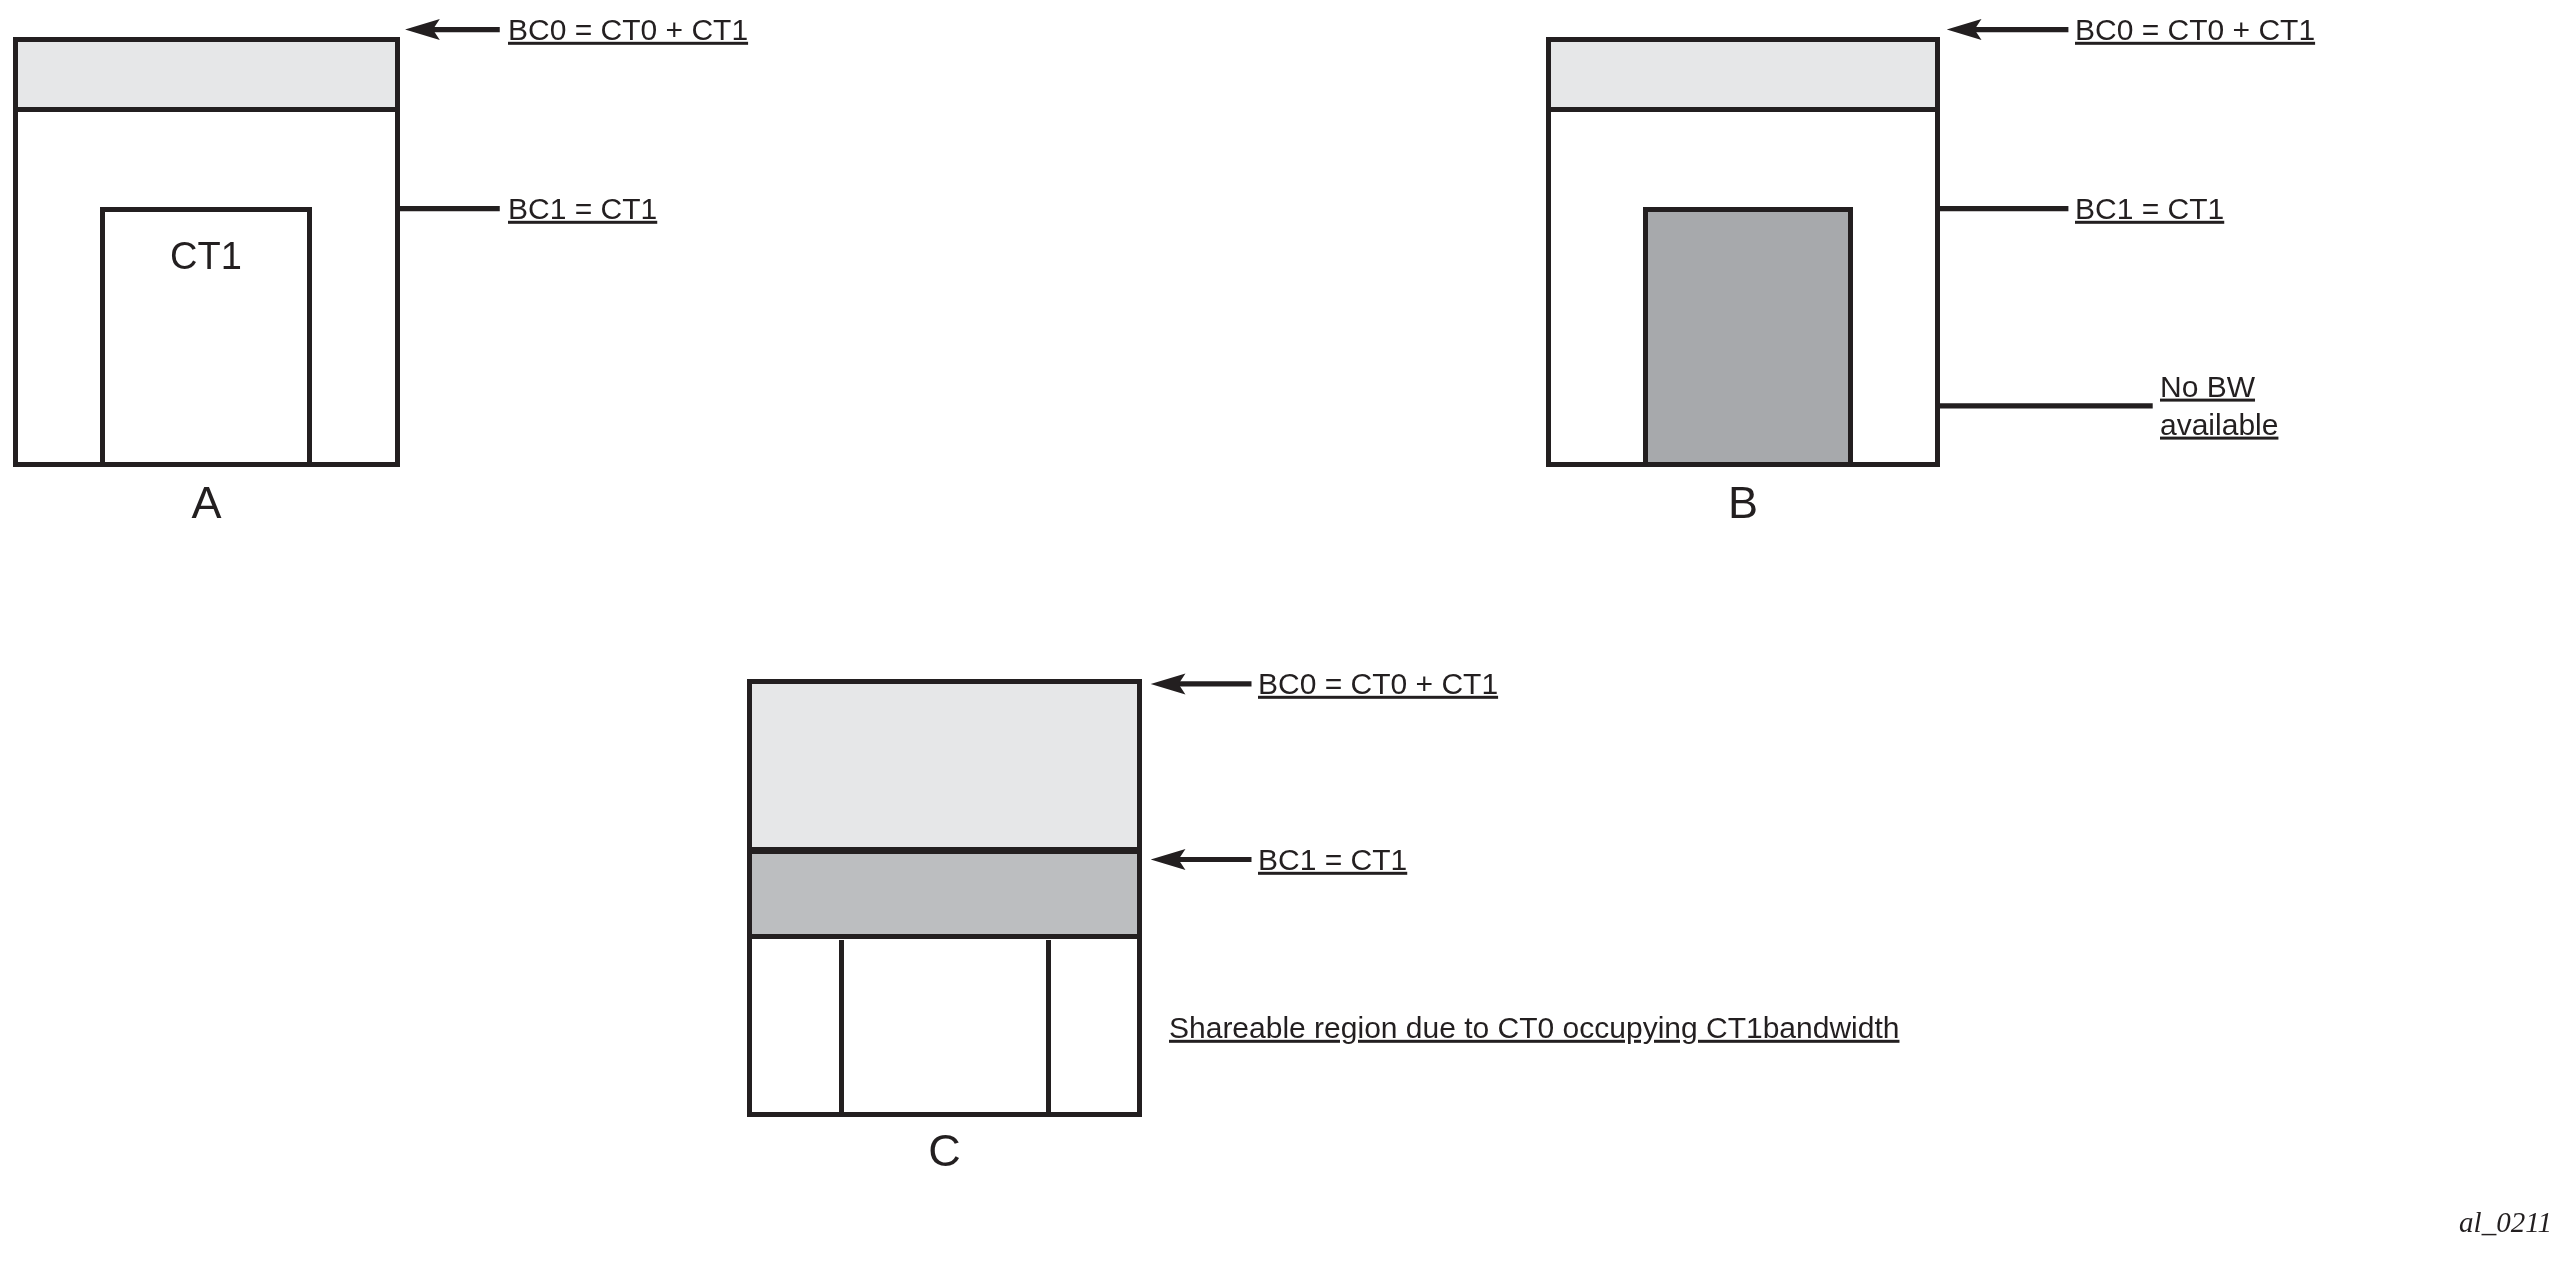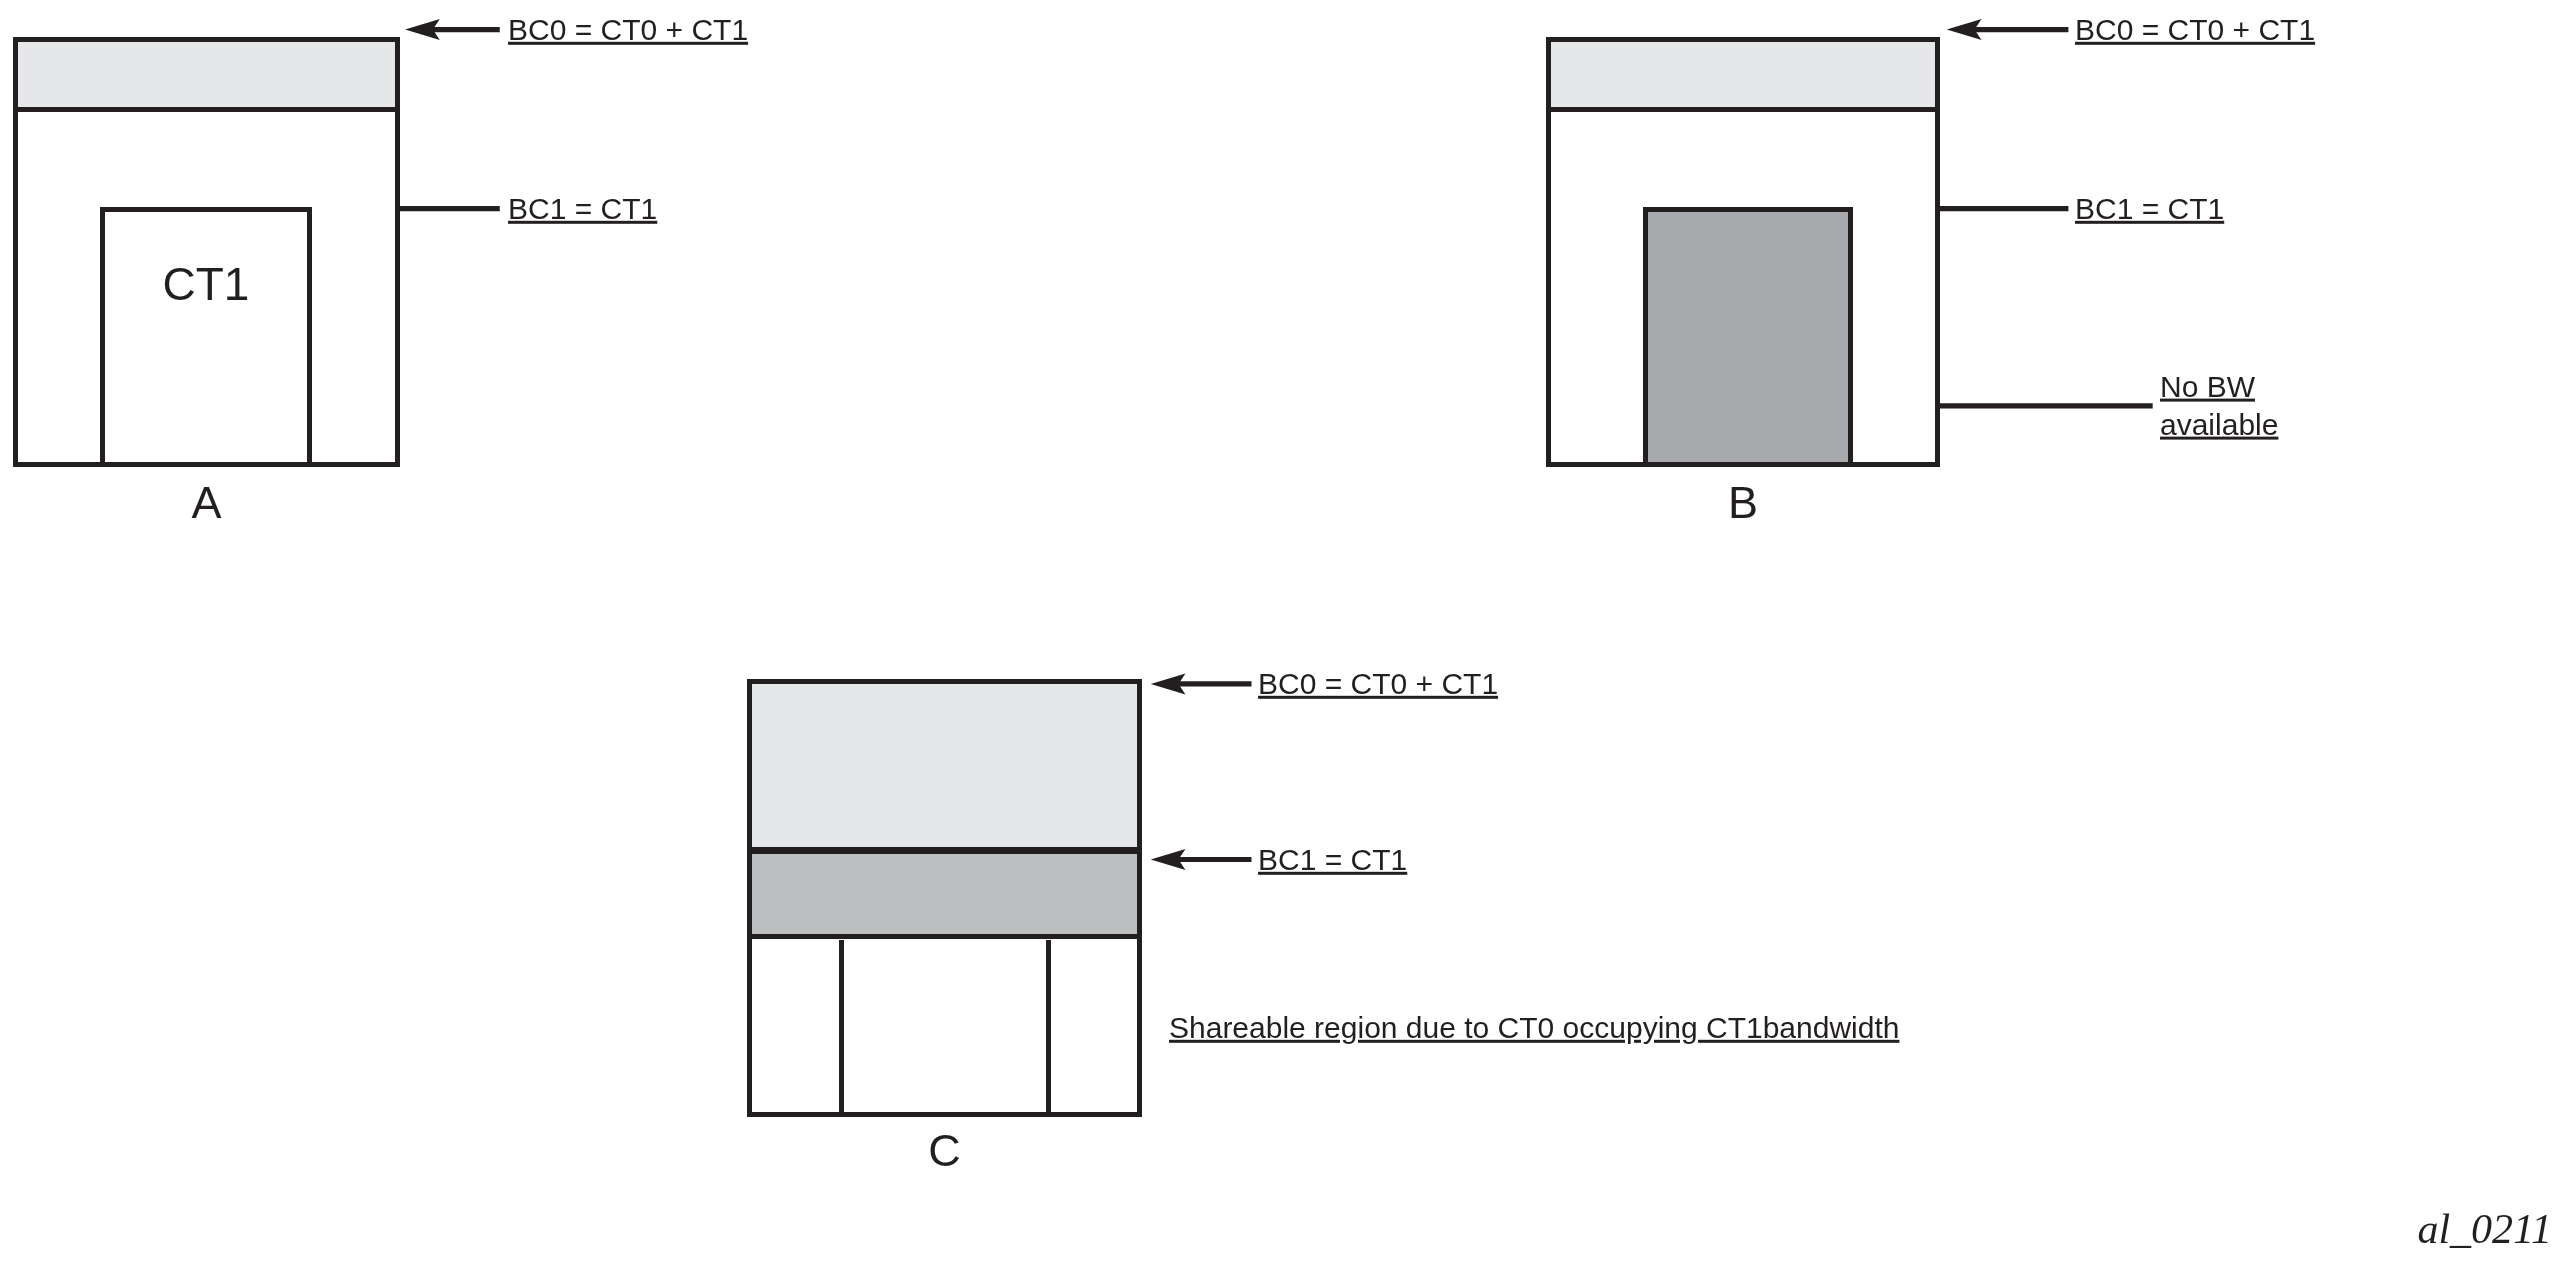--- a/index.html
+++ b/index.html
@@ -40,44 +40,44 @@
     border:5.2px solid var(--ink);
     background:#ffffff;
   }
   .inner-box.dark{background:var(--dark-gray);}
   .vdivider{
     position:absolute;
     width:5.2px;
     background:var(--ink);
   }
   .ct1-text{
-    padding-top:49px;
+    padding-top:25px;
     text-align:center;
-    font-size:46px;
+    font-size:38px;
     line-height:1;
   }
   .label{
     position:absolute;
     transform:translateY(-50%);
     font-size:30px;
     line-height:1.28;
     white-space:pre-line;
     text-decoration:underline;
   }
   .letter{
     position:absolute;
     text-align:center;
     font-size:45px;
     line-height:1;
   }
   .figure-id{
     position:absolute;
     font-family:"Liberation Serif", serif;
     font-style:italic;
-    font-size:42px;
+    font-size:29px;
     line-height:1;
   }
 </style>
 </head>
 <body>
 
 <div class="canvas">
 
   <svg class="arrows" viewBox="0 0 2964 1451" xmlns="http://www.w3.org/2000/svg">
     <g>

